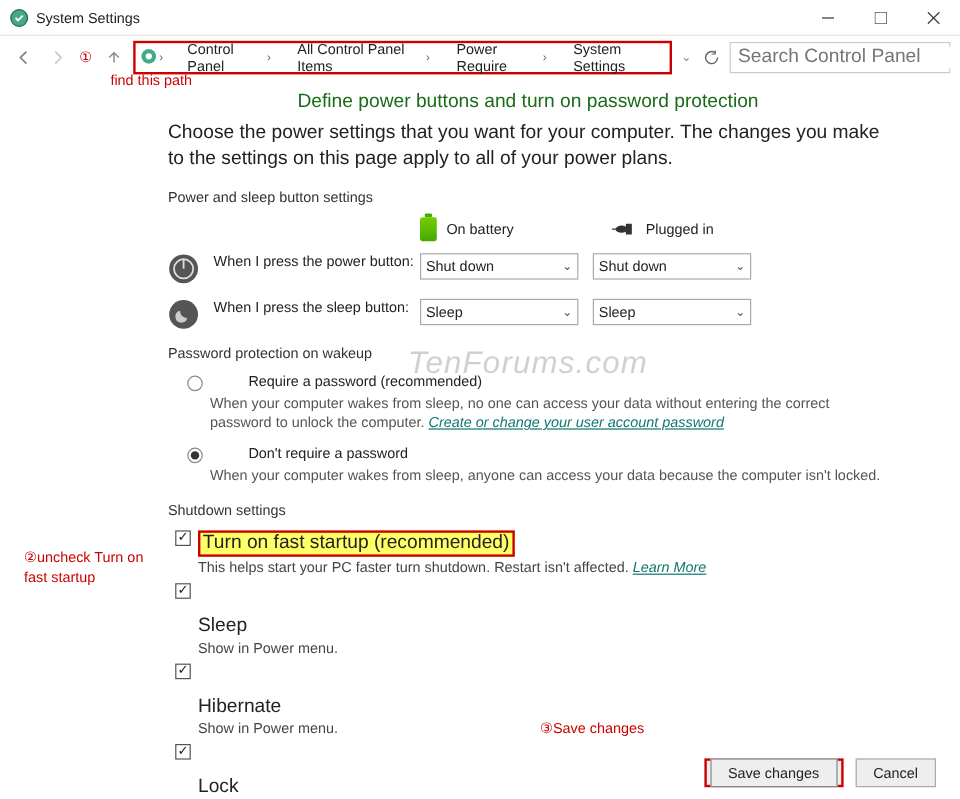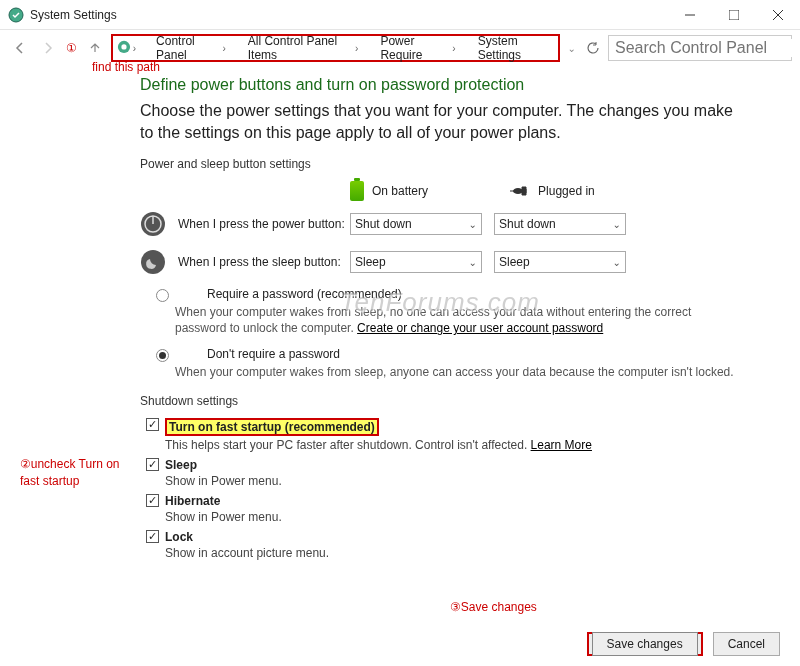--- a/index.html
+++ b/index.html
@@ -17,47 +17,47 @@
 .breadcrumb { display: flex; align-items: center; gap: 2px; font-size: 12px; }
 .bc-item { padding: 2px 4px; margin-left: 16px; }
 .bc-sep { color: #666; font-size: 10px; }
 .refresh-area { display: flex; align-items: center; gap: 6px; margin-left: 4px; }
 .refresh-btn { width: 22px; height: 22px; display:flex; align-items:center; justify-content:center; color:#555;}
 .search-box { border: 1px solid #ccc; height: 26px; width: 184px; display: flex; align-items: center; padding: 0 6px; color: #888; margin-left: auto; }
 .search-box input { border: none; outline: none; flex:1; font-size:16px; color:#1d4ed8; }
 .search-box .sicon { color:#888; }
 .ann { color: #c00; position: absolute; font-size: 12px; }
 .content { padding: 10px 60px 10px 140px; position: relative; }
-h2.head { color: #1a6b1a; font-weight: normal; font-size: 16px; margin-bottom: 6px; }
+h2.head { color: #1a6b1a; font-weight: normal; font-size: 16px; margin-bottom: 6px; text-align: center; }
 .desc { font-size: 16px; margin-bottom: 14px; line-height: 1.35; }
 .section-label { font-size: 12px; color: #333; margin: 6px 0 10px; }
 .colhdrs { display: flex; margin-left: 210px; gap: 80px; margin-bottom: 10px; align-items:center; }
 .colhdr { display:flex; align-items:center; gap:8px; font-size:12px; }
 .bat-icon { width:14px; height:20px; background: linear-gradient(#7c0,#4a0); border-radius:2px; position:relative; }
 .bat-icon::before { content:''; position:absolute; top:-3px; left:4px; width:6px; height:3px; background:#4a0; border-radius:1px;}
 .plug-icon { width:22px; height:12px; }
-.row { display:flex; align-items:center; margin-bottom: 12px; }
+.row { display:flex; margin-bottom: 12px; }
 .row .ricon { width:26px; height:26px; margin-right: 12px; display:flex; align-items:center; justify-content:center; }
 .row .rlabel { width: 172px; font-size:12px; }
 .sel { border:1px solid #aaa; background:#fff; height:22px; width:132px; font-size:12px; padding:0 4px; display:flex; align-items:center; justify-content:space-between; margin-right: 12px;}
 .sel .chev { font-size:10px; color:#555;}
 .pp-section { margin-top: 8px; position:relative; }
 .watermark { position:absolute; left:50%; top:0; transform:translateX(-50%); font-size:26px; color:rgba(120,120,120,.35); font-weight:normal; font-style:italic; letter-spacing:1px; pointer-events:none; text-shadow:1px 1px 2px #fff; white-space:nowrap;}
 .radio-grp { margin-left: 16px; }
 .radio-row { display:flex; align-items:flex-start; margin-bottom: 2px; }
 .radio { width:13px; height:13px; border:1px solid #888; border-radius:50%; margin-right:6px; margin-top:2px; display:flex; align-items:center; justify-content:center; flex-shrink:0;}
 .radio.checked::after { content:''; width:7px; height:7px; background:#333; border-radius:50%; }
 .radio-label { font-size:12px;margin-left:32px; }
 .radio-desc { font-size:12px; color:#555; margin:2px 0 10px 19px; line-height:1.35; }
-.link { color: #000000; text-decoration: underline; cursor:pointer; }
+.link { color: #0f766e; text-decoration: underline; cursor:pointer;font-style:italic; }
 .shutdown { margin-top: 14px; }
 .cb-row { display:flex; align-items:flex-start; margin-left: 6px; margin-bottom:2px;}
 .cb { width:13px; height:13px; border:1px solid #555; margin-right:6px; display:flex; align-items:center; justify-content:center; flex-shrink:0; background:#fff;}
 .cb.checked::after { content:'✓'; font-size:11px; line-height:11px; color:#222; }
-.cb-label { font-weight:bold; font-size:12px; }
+.cb-label { font-weight:normal; font-size:16px;margin-top:27px; }
 .cb-desc { font-size:12px; color:#444; margin:2px 0 6px 25px; }
 .hl-box { border:2px solid #c00; background:#ffff66; padding:0 2px; display:inline-block;}
 .footer { position:absolute; bottom:10px; right:20px; display:flex; gap:10px; }
 .btn { border:1px solid #aaa; background:#eee; height:24px; padding:0 14px; font-size:12px; display:flex; align-items:center; }
 .btn.primary-wrap { border:2px solid #c00; padding:3px;}
 .btn.primary-wrap .btn { border:1px solid #888; }
 .pw-icon svg, .sleep-icon svg { width:26px; height:26px; }
 </style>
 </head>
 <body>
@@ -193,20 +193,21 @@
         <span>Sleep</span>
         <span class="chev">⌄</span>
       </div>
     <div class="sel">
         <span>Sleep</span>
         <span class="chev">⌄</span>
       </div>
   </div>
 
   <div class="pp-section">
+    <div class="section-label">Password protection on wakeup</div>
     <div class="watermark">TenForums.com</div>
     <div class="radio-grp">
       <div class="radio-row">
         <span class="radio"></span>
         <span class="radio-label">Require a password (recommended)</span>
       </div>
       <div class="radio-desc">
         <span>When your computer wakes from sleep, no one can access your data without entering the correct password to unlock the computer. </span><span class="link">Create or change your user account password</span>
       </div>
       <div class="radio-row">
@@ -218,21 +219,21 @@
   </div>
 
   <div class="shutdown">
     <div class="section-label">Shutdown settings</div>
 
     <div class="cb-row">
       <span class="cb checked"></span>
       <span class="hl-box"><span class="cb-label">Turn on fast startup (recommended)</span></span>
     </div>
     <div class="cb-desc">
-      <span>This helps start your PC faster after shutdown. Control isn't affected. </span><span class="link">Learn More</span>
+      <span>This helps start your PC faster turn shutdown. Restart isn't affected. </span><span class="link">Learn More</span>
     </div>
 
     <div class="cb-row">
       <span class="cb checked"></span>
       <span class="cb-label">Sleep</span>
     </div>
     <div class="cb-desc">Show in Power menu.</div>
 
     <div class="cb-row">
       <span class="cb checked"></span>

